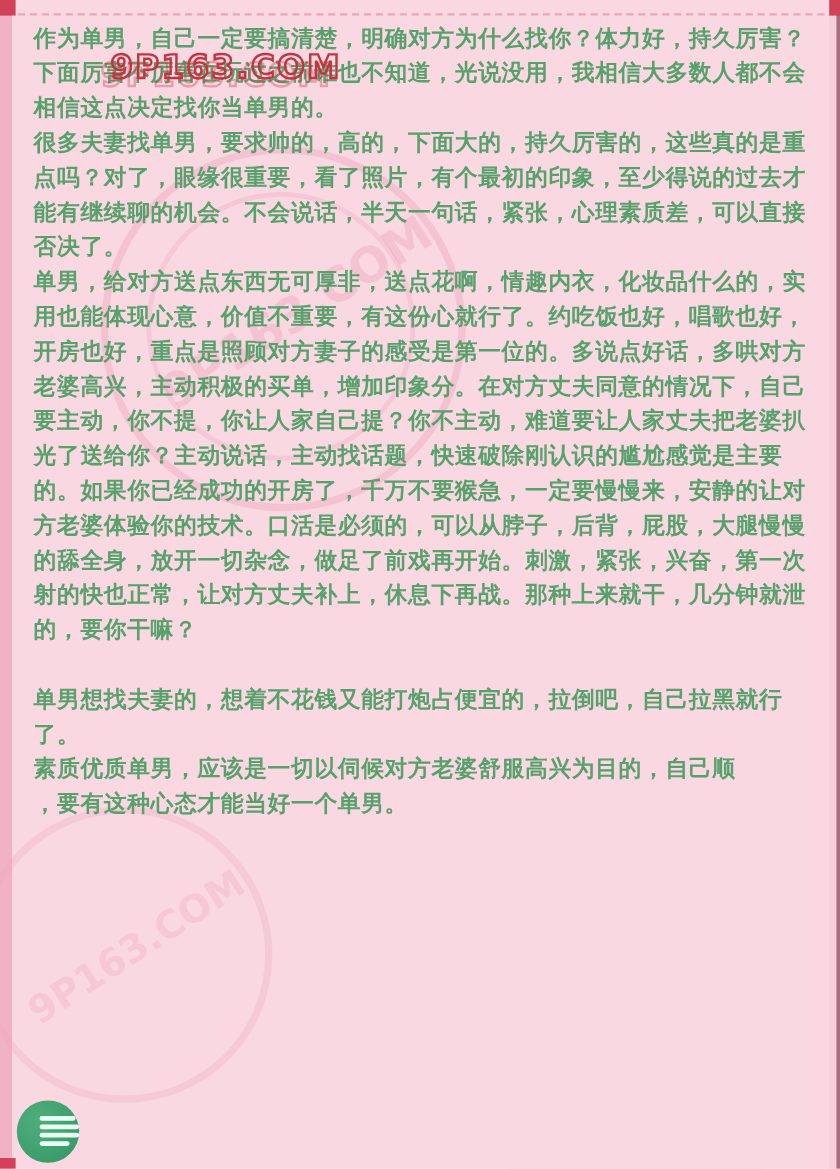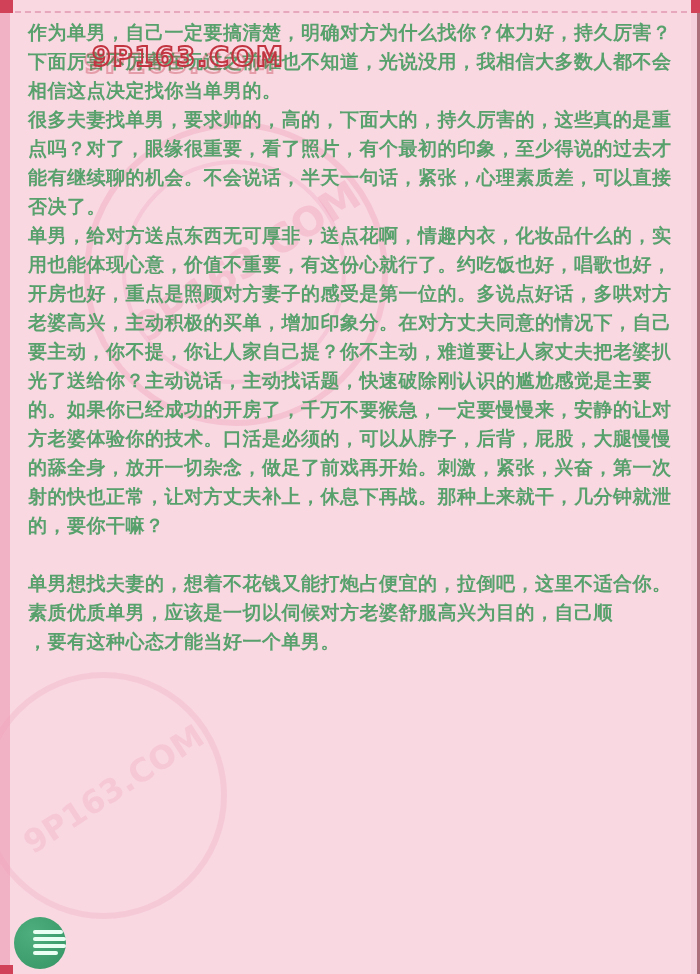--- a/index.html
+++ b/index.html
@@ -98,21 +98,21 @@
   <div class="ring r2"></div>
   <div class="ring r3"></div>
   <div class="stamp-text s1">9P163.COM</div>
   <div class="stamp-text s2">9P163.COM</div>
 
   <div class="content">
     <p>作为单男，自己一定要搞清楚，明确对方为什么找你？体力好，持久厉害？下面厉害不厉害在玩过之前谁也不知道，光说没用，我相信大多数人都不会相信这点决定找你当单男的。</p>
     <p>很多夫妻找单男，要求帅的，高的，下面大的，持久厉害的，这些真的是重点吗？对了，眼缘很重要，看了照片，有个最初的印象，至少得说的过去才能有继续聊的机会。不会说话，半天一句话，紧张，心理素质差，可以直接否决了。</p>
     <p>单男，给对方送点东西无可厚非，送点花啊，情趣内衣，化妆品什么的，实用也能体现心意，价值不重要，有这份心就行了。约吃饭也好，唱歌也好，开房也好，重点是照顾对方妻子的感受是第一位的。多说点好话，多哄对方老婆高兴，主动积极的买单，增加印象分。在对方丈夫同意的情况下，自己要主动，你不提，你让人家自己提？你不主动，难道要让人家丈夫把老婆扒光了送给你？主动说话，主动找话题，快速破除刚认识的尴尬感觉是主要的。如果你已经成功的开房了，千万不要猴急，一定要慢慢来，安静的让对方老婆体验你的技术。口活是必须的，可以从脖子，后背，屁股，大腿慢慢的舔全身，放开一切杂念，做足了前戏再开始。刺激，紧张，兴奋，第一次射的快也正常，让对方丈夫补上，休息下再战。那种上来就干，几分钟就泄的，要你干嘛？</p>
     <div class="spacer"></div>
-    <p>单男想找夫妻的，想着不花钱又能打炮占便宜的，拉倒吧，这里不适合你。</p>
+    <p>单男想找夫妻的，想着不花钱又能打炮占便宜的，拉倒吧，自己拉黑就行了。</p>
     <p class="final-2">素质优质单男，应该是一切以伺候对方老婆舒服高兴为目的，自己顺</p>
     <p class="final-3">，要有这种心态才能当好一个单男。</p>
   </div>
 
   <div class="wm-red ghost">9P163.COM</div>
   <div class="wm-red">9P163.COM</div>
 
   <button class="fab">
     <span class="bar b1"></span>
     <span class="bar b2"></span>

